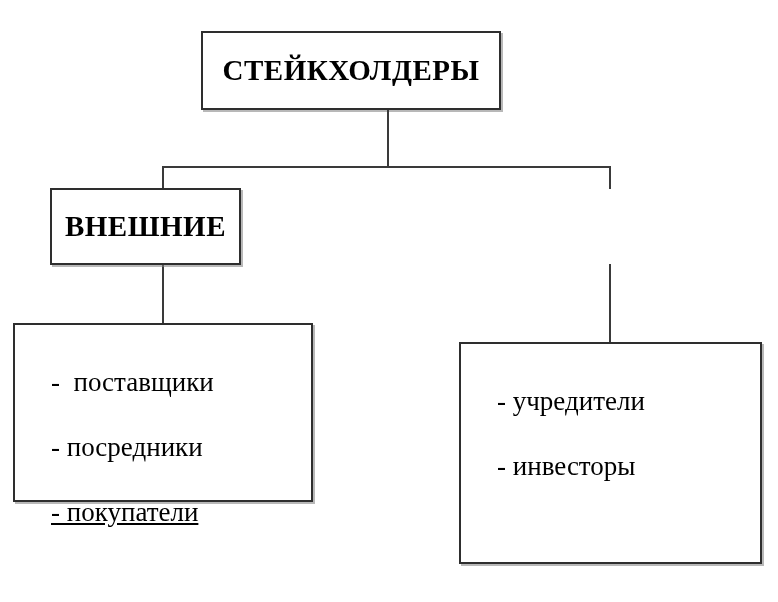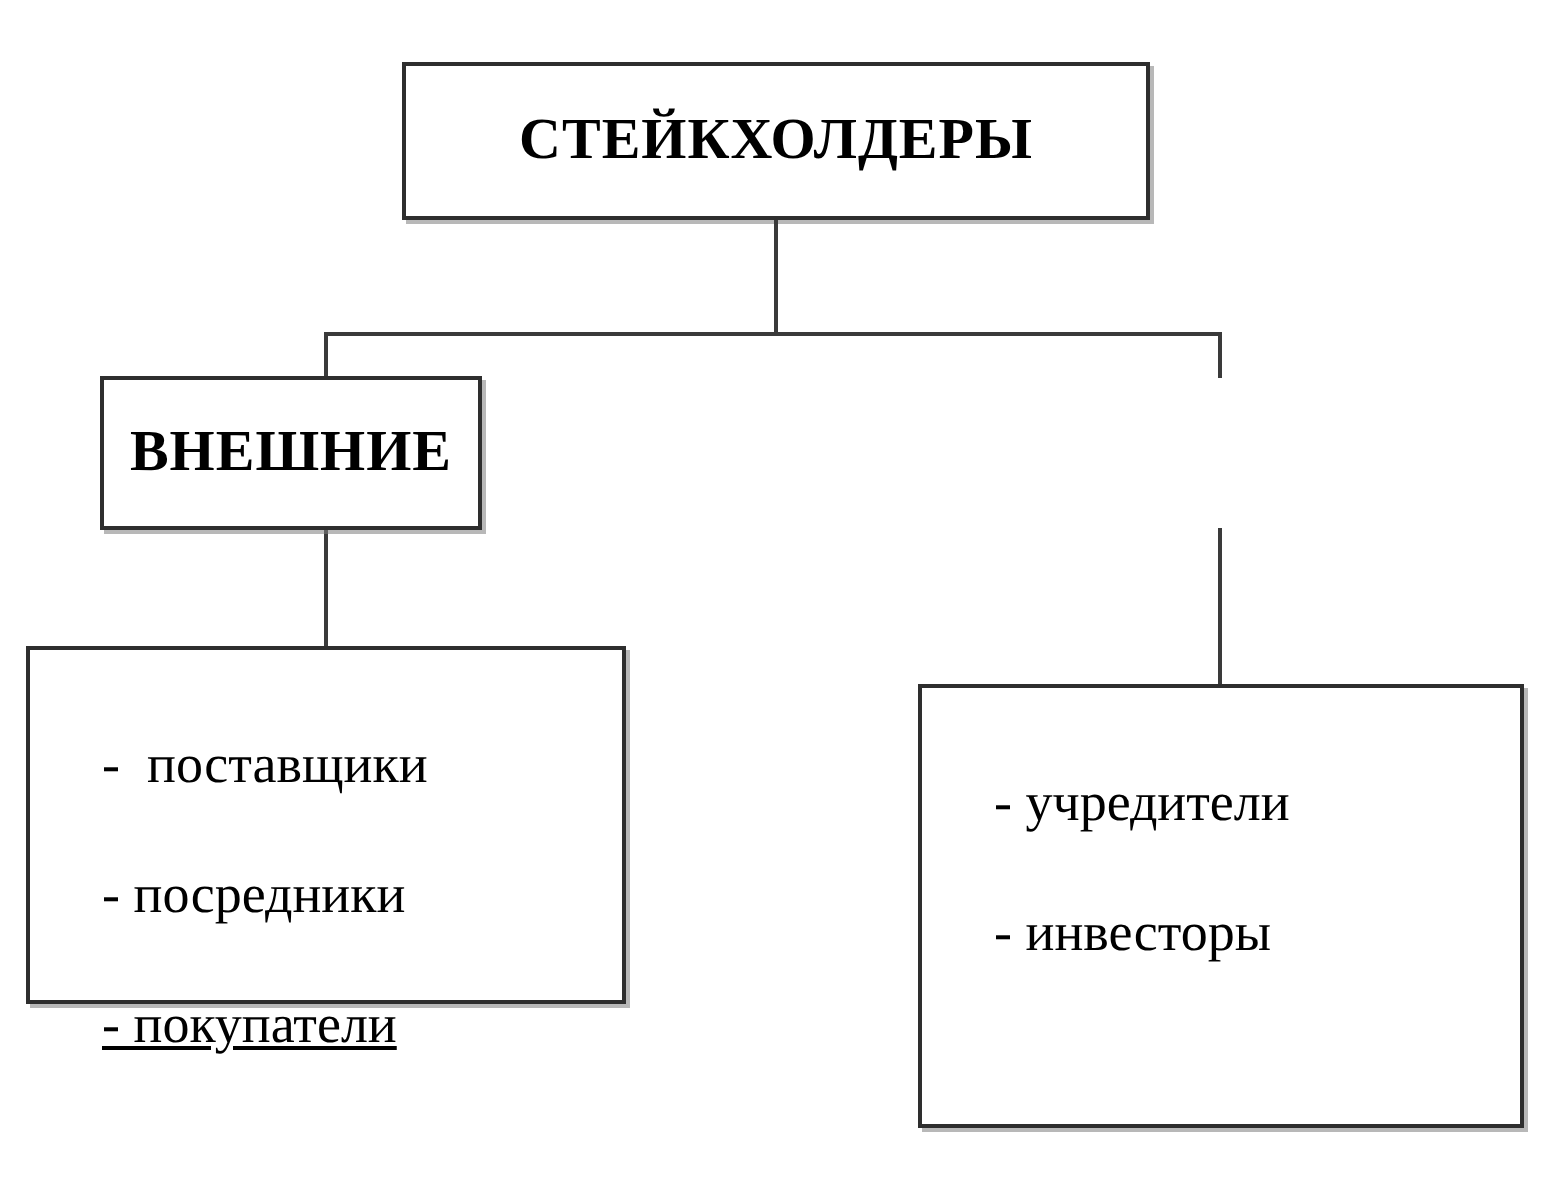--- a/index.html
+++ b/index.html
@@ -25,21 +25,21 @@
     display: flex;
     align-items: center;
     justify-content: center;
   }
   .node-label {
     font-weight: bold;
     font-size: 29px;
     letter-spacing: 0.5px;
     text-align: center;
   }
-  .root-box     { left: 201px; top: 31px;  width: 374px; height: 79px; }
+  .root-box     { left: 201px; top: 31px;  width: 300px; height: 79px; }
   .external-box { left: 50px;  top: 188px; width: 191px; height: 77px; }
   .internal-box { left: 498px; top: 188px; width: 225px; height: 77px; }
 
   .list-box {
     position: absolute;
     background: #ffffff;
     border: 2px solid #2e2e2e;
     box-shadow: 2px 2px 0 rgba(125,125,125,0.55);
     box-sizing: border-box;
   }

